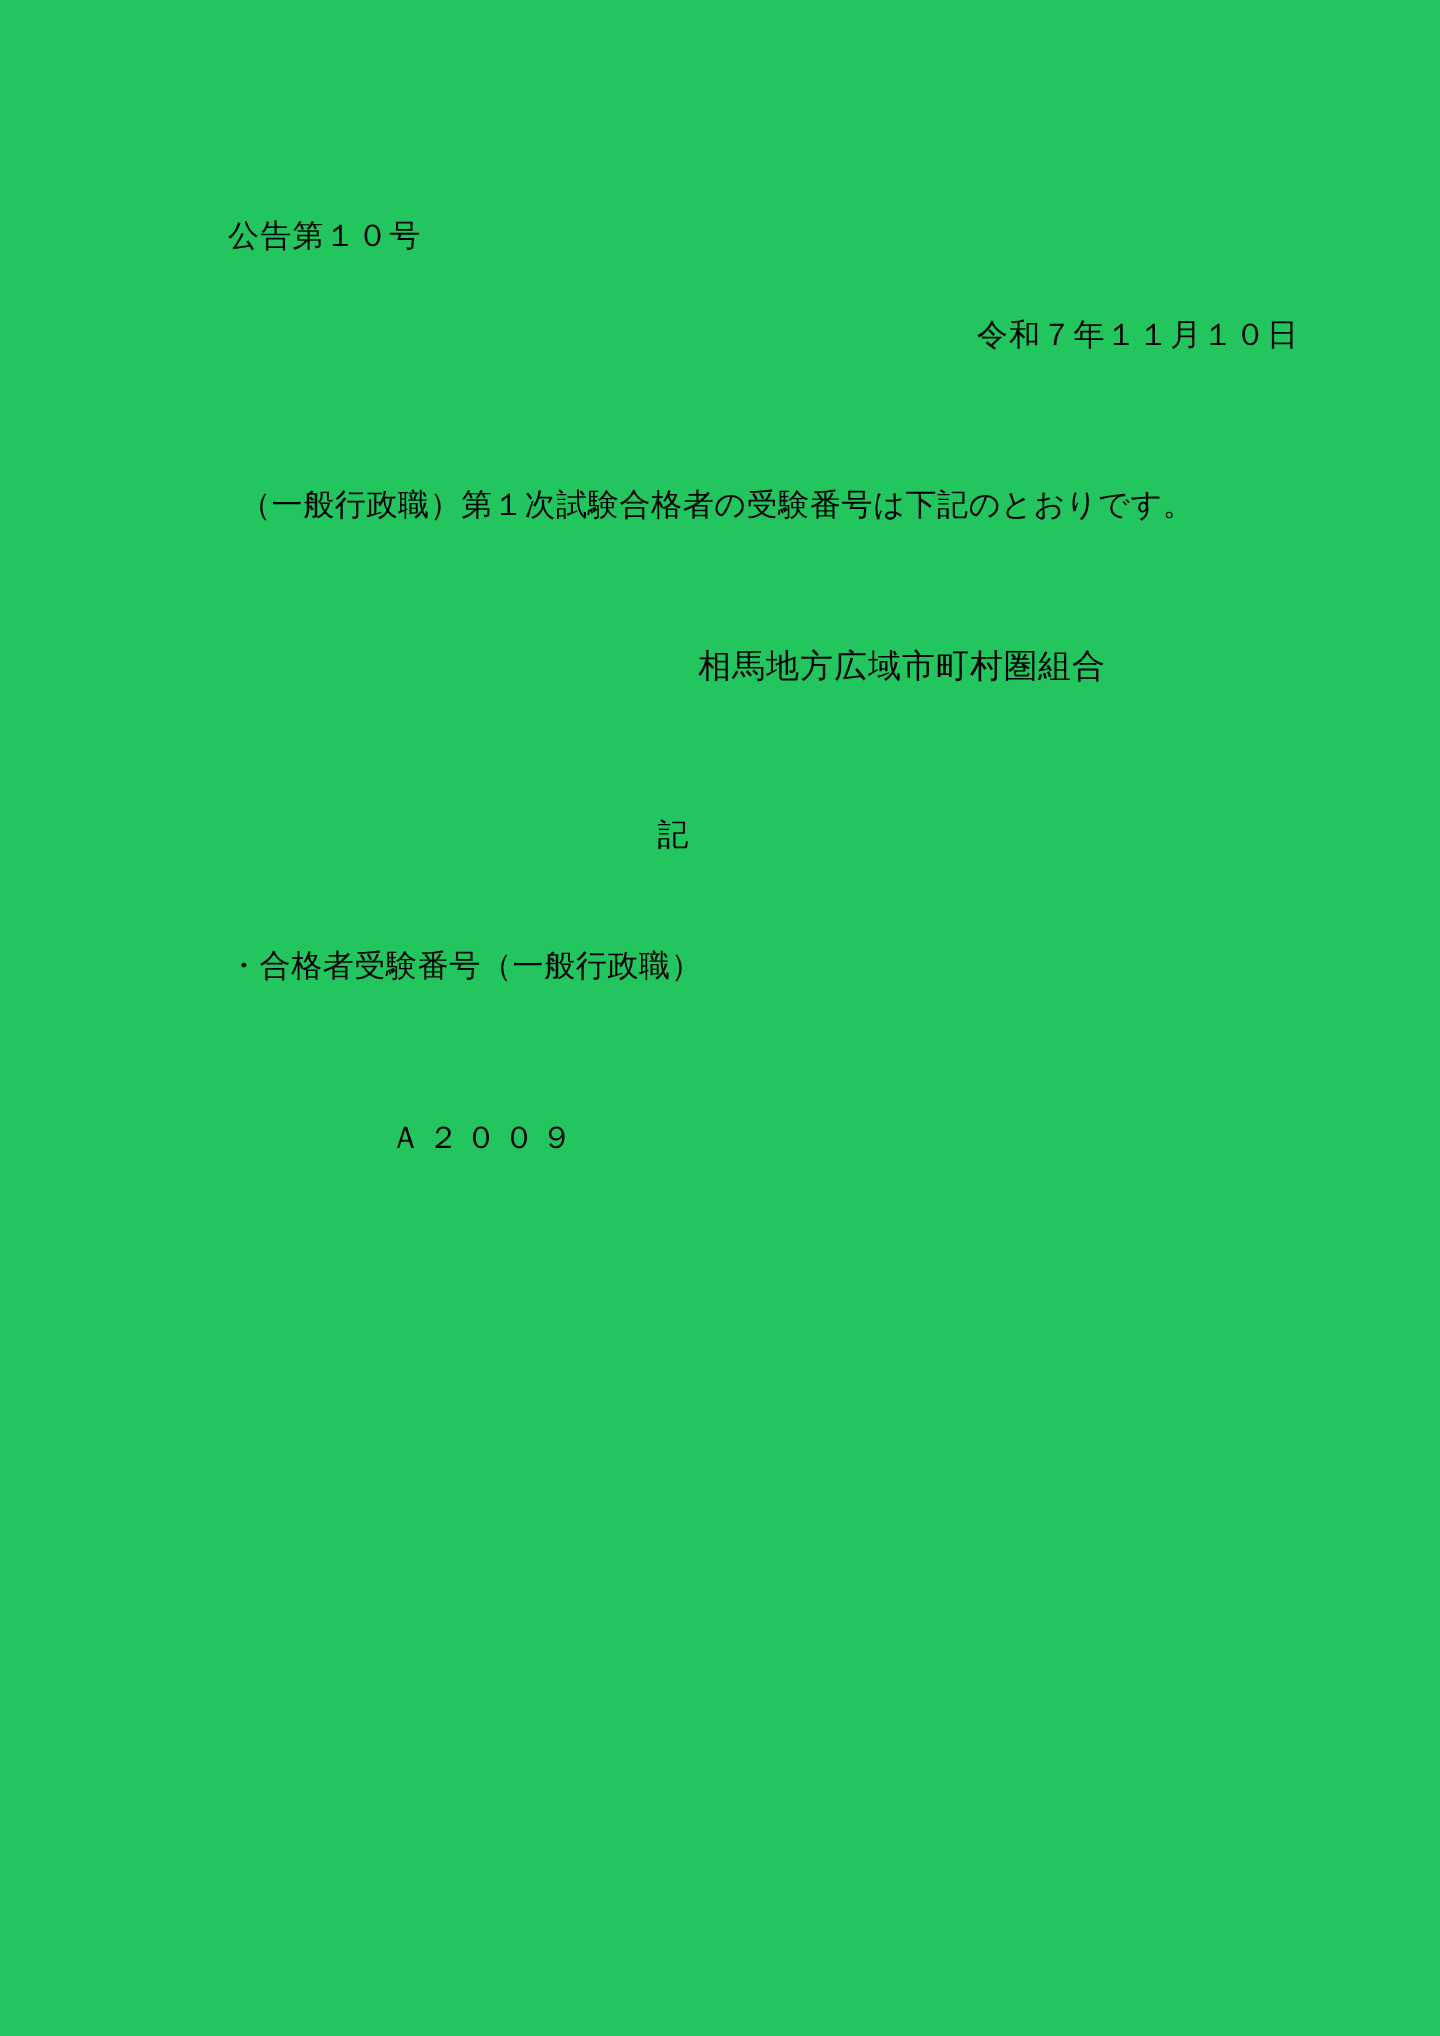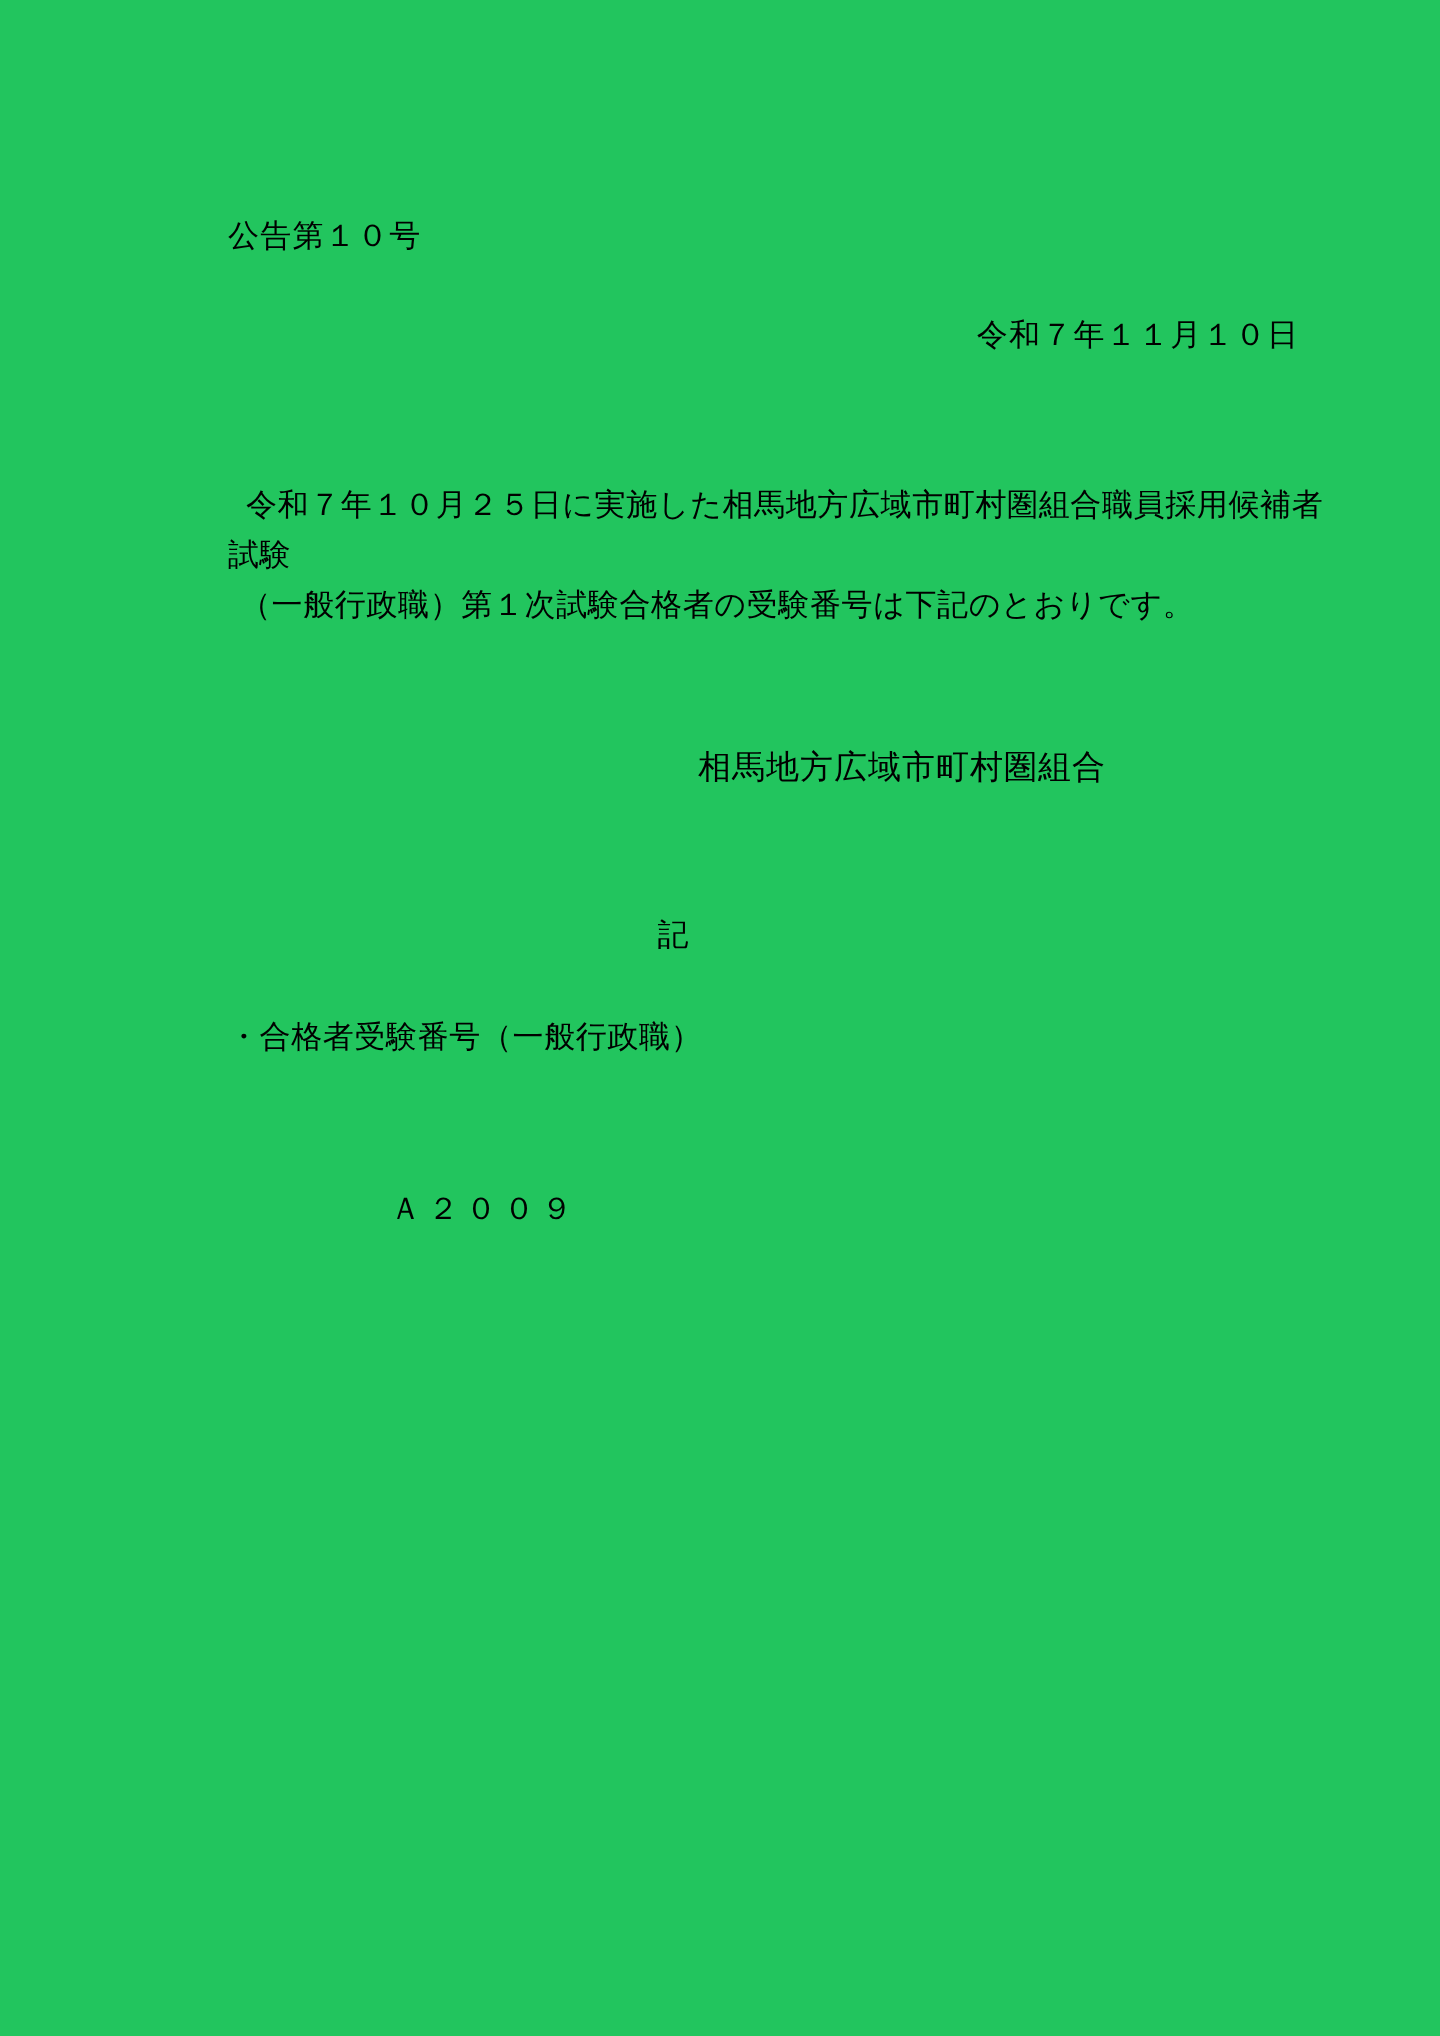--- a/index.html
+++ b/index.html
@@ -67,21 +67,21 @@
   }
   .issuer .i-org { display: block; }
   .issuer .i-person { display: block; letter-spacing: 0.30em; }
   .ki {
     margin-top: 120px;
     text-align: center;
     font-size: 31px;
     padding-right: 230px;
   }
   .section-head {
-    margin-top: 60px;
+    margin-top: 89px;
     font-size: 31px;
     letter-spacing: 0.02em;
   }
   .numbers {
     margin-top: 58px;
     padding-left: 95px;
     font-size: 31px;
     line-height: 2.0;
     letter-spacing: 0.02em;
   }
@@ -99,21 +99,20 @@
 <body>
 
 <div class="page">
   <div class="doc-body">
 
     <div class="line notice-no">公告第１０号</div>
 
     <div class="line date-line">令和７年１１月１０日</div>
 
     <div class="para">
-      <span class="p-l1">令和７年１０月２５日に実施した相馬地方広域市町村圏組合職員採用候補者試験</span>
       <span class="p-l2">（一般行政職）第１次試験合格者の受験番号は下記のとおりです。</span>
     </div>
 
     <div class="issuer">
       <span class="i-org">相馬地方広域市町村圏組合</span>
     </div>
 
     <div class="ki">記</div>
 
     <div class="section-head">・合格者受験番号（一般行政職）</div>

